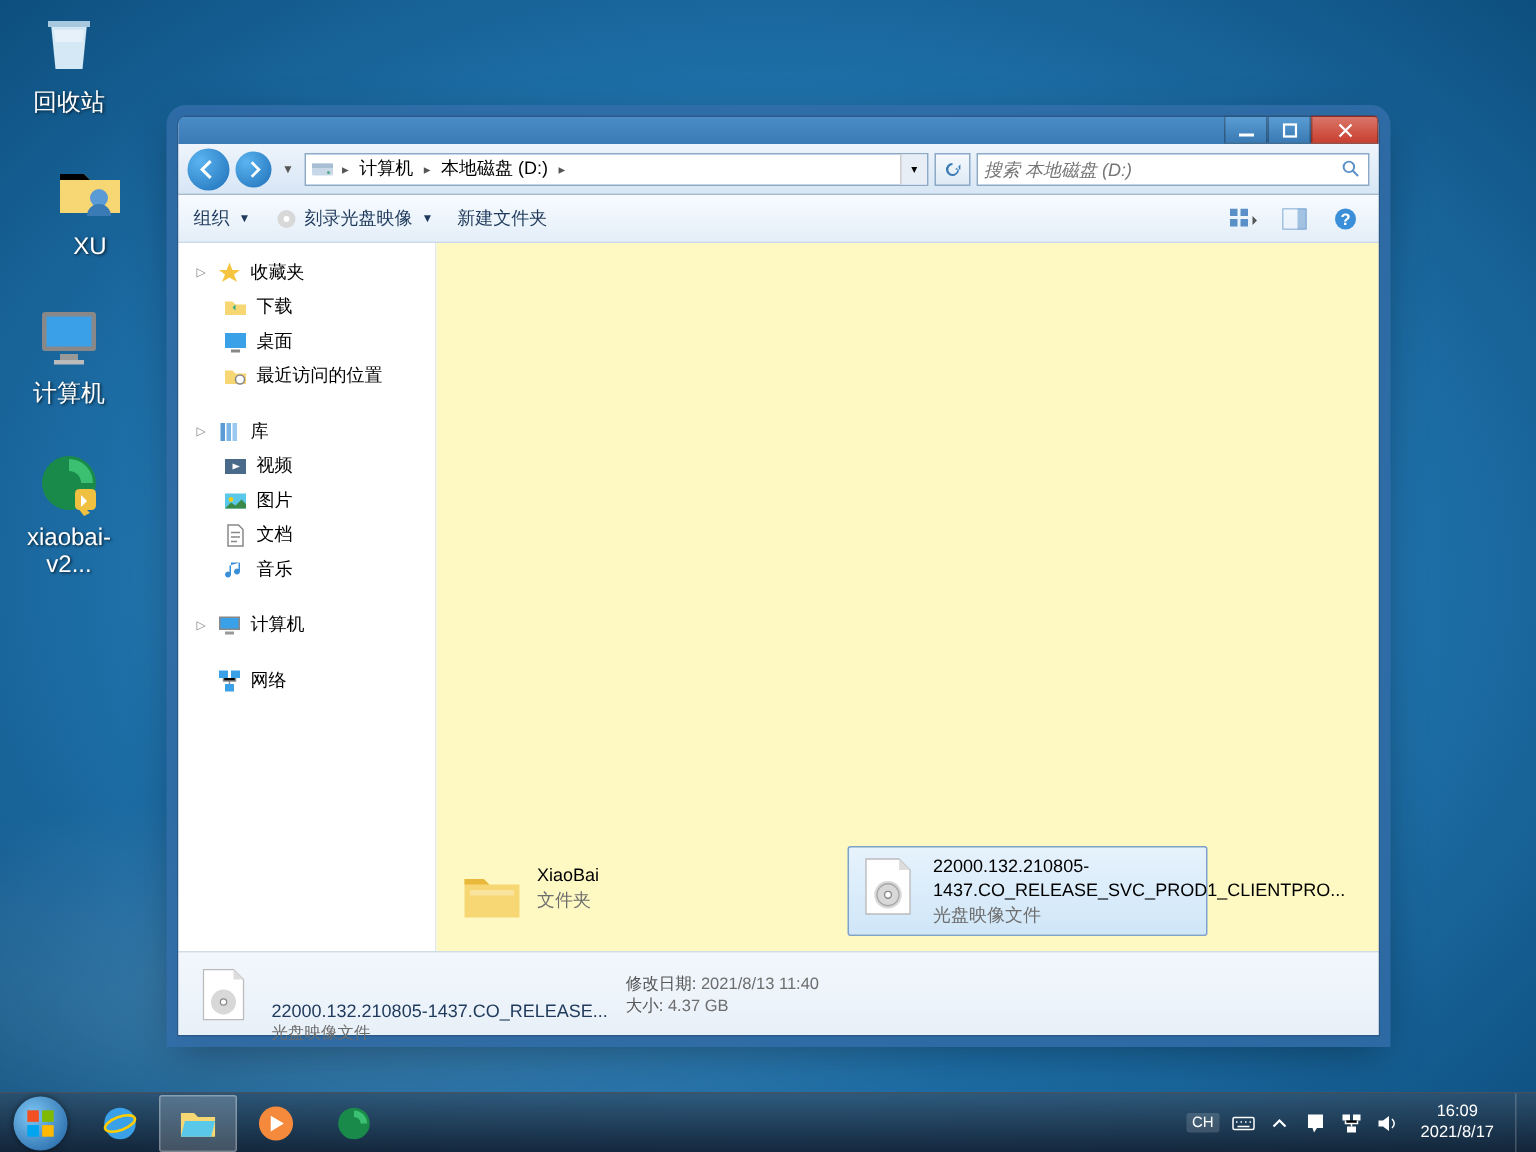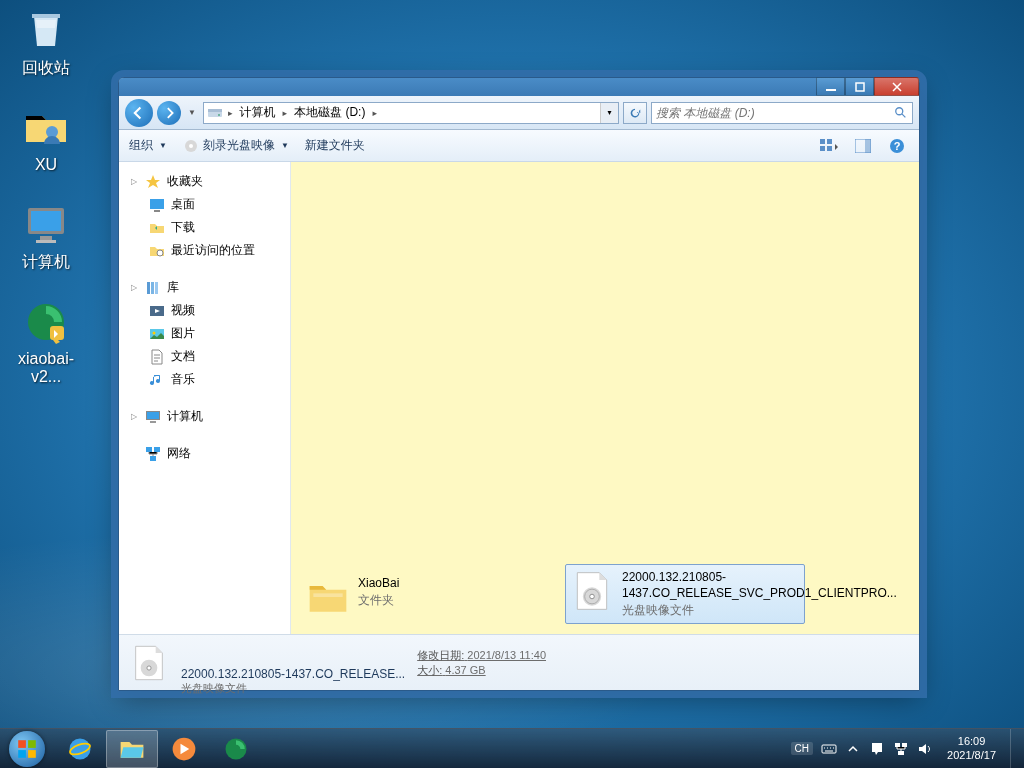--- a/index.html
+++ b/index.html
@@ -61,21 +61,21 @@
 .file-item .info { font-size: 12px; line-height: 1.4; }
 .file-item .info .name { color: #000; }
 .file-item .info .meta { color: #6d6d6d; }
 
 
 .details { height: 56px; background: linear-gradient(#f2f7fc, #e8f0f8); border-top: 1px solid #d0dce8; display: flex; align-items: center; padding: 6px 10px; gap: 12px; font-size: 12px; }
 .details .thumb { width: 40px; height: 40px; }
 .details .dinfo { display: flex; flex-direction: column; margin-top: 38px; }
 .details .dname { color: #1e395b; }
 .details .dtype { color: #6d6d6d; font-size: 11px; }
-.details .props { display: flex; gap: 60px; color: #6d6d6d; font-size: 11px; text-decoration: underline; }
+.details .props { display: flex; gap: 60px; color: #6d6d6d; font-size: 11px; }
 .details .props b { color: #555; font-weight: normal; }
 
 
 .taskbar { position: absolute; bottom: 0; left: 0; right: 0; height: 40px; background: linear-gradient(rgba(60,80,100,0.6), rgba(20,30,45,0.85)); border-top: 1px solid rgba(255,255,255,0.2); display: flex; align-items: center; backdrop-filter: blur(4px); }
 .start-btn { width: 54px; height: 40px; display: flex; align-items: center; justify-content: center; cursor: pointer; }
 .start-orb { width: 36px; height: 36px; border-radius: 50%; background: radial-gradient(circle at 35% 35%, #7ec8f5, #1a5c9e); box-shadow: 0 0 4px rgba(0,0,0,0.5); display: flex; align-items: center; justify-content: center; }
 .tb-pin { width: 52px; height: 38px; display: flex; align-items: center; justify-content: center; cursor: pointer; border-radius: 2px; }
 .tb-pin.active { background: rgba(255,255,255,0.2); box-shadow: inset 0 0 0 1px rgba(255,255,255,0.3); }
 .tb-pin .pico { width: 28px; height: 28px; }
 .tray { margin-left: auto; display: flex; align-items: center; gap: 8px; padding-right: 4px; color: #fff; font-size: 11px; }
@@ -94,21 +94,21 @@
 
 <div class="desktop">
   <div class="desktop-icon" style="top:6px; left:8px">
     <div class="ico"><svg viewBox="0 0 48 48">
           <path fill="#d5e8f5" d="M12 10h24l-3 30H15z"></path>
           <path fill="#a8c8e0" d="M10 8h28v4H10z"></path>
           <path fill="#fff" opacity="0.4" d="M14 14h20l-1 8H15z"></path>
         </svg></div>
     <span>回收站</span>
   </div>
-  <div class="desktop-icon" style="top:104px; left:8px">
+  <div class="desktop-icon" style="top:104px; left:22px">
     <div class="ico"><svg viewBox="0 0 48 48">
           <path class="folder-svg" d="M4 38V12h16l4 4h20v22z"></path>
           <path class="tab" d="M4 12h16l4 4H4z"></path>
           <circle cx="30" cy="28" r="6" fill="#5a9bd5"></circle>
           <path fill="#3a7ab5" d="M22 40c0-5 4-8 8-8s8 3 8 8z"></path>
         </svg></div>
     <span>XU</span>
   </div>
   <div class="desktop-icon" style="top:200px; left:8px">
     <div class="ico"><svg viewBox="0 0 48 48">
@@ -242,31 +242,31 @@
       <div class="sb-group">
         <div class="sb-head">
             <span class="exp">▷</span>
             <svg class="sb-ico" viewBox="0 0 16 16">
               <path fill="#f5c542" d="M8 1l2 5h5l-4 3 2 5-5-3-5 3 2-5-4-3h5z"></path>
             </svg>
             <span>收藏夹</span>
           </div>
         <div class="sb-item">
             <svg class="sb-ico" viewBox="0 0 16 16">
+              <path class="folder-svg" d="M1 13V4h5l2 2h7v7z"></path>
+              <path fill="#3a8" d="M8 6v4l-2-2m2 2l2-2"></path>
+            </svg>
+            <span>下载</span>
+          </div>
+        <div class="sb-item">
+            <svg class="sb-ico" viewBox="0 0 16 16">
               <rect x="1" y="2" width="14" height="10" fill="#3aa0e8"></rect>
               <rect x="5" y="13" width="6" height="2" fill="#888"></rect>
             </svg>
             <span>桌面</span>
-          </div>
-        <div class="sb-item">
-            <svg class="sb-ico" viewBox="0 0 16 16">
-              <path class="folder-svg" d="M1 13V4h5l2 2h7v7z"></path>
-              <path fill="#3a8" d="M8 6v4l-2-2m2 2l2-2"></path>
-            </svg>
-            <span>下载</span>
           </div>
         <div class="sb-item">
             <svg class="sb-ico" viewBox="0 0 16 16">
               <path class="folder-svg" d="M1 13V4h5l2 2h7v7z"></path>
               <circle cx="11" cy="10" r="3" fill="#fff" stroke="#888"></circle>
             </svg>
             <span>最近访问的位置</span>
           </div>
       </div>
       <div class="sb-group">

